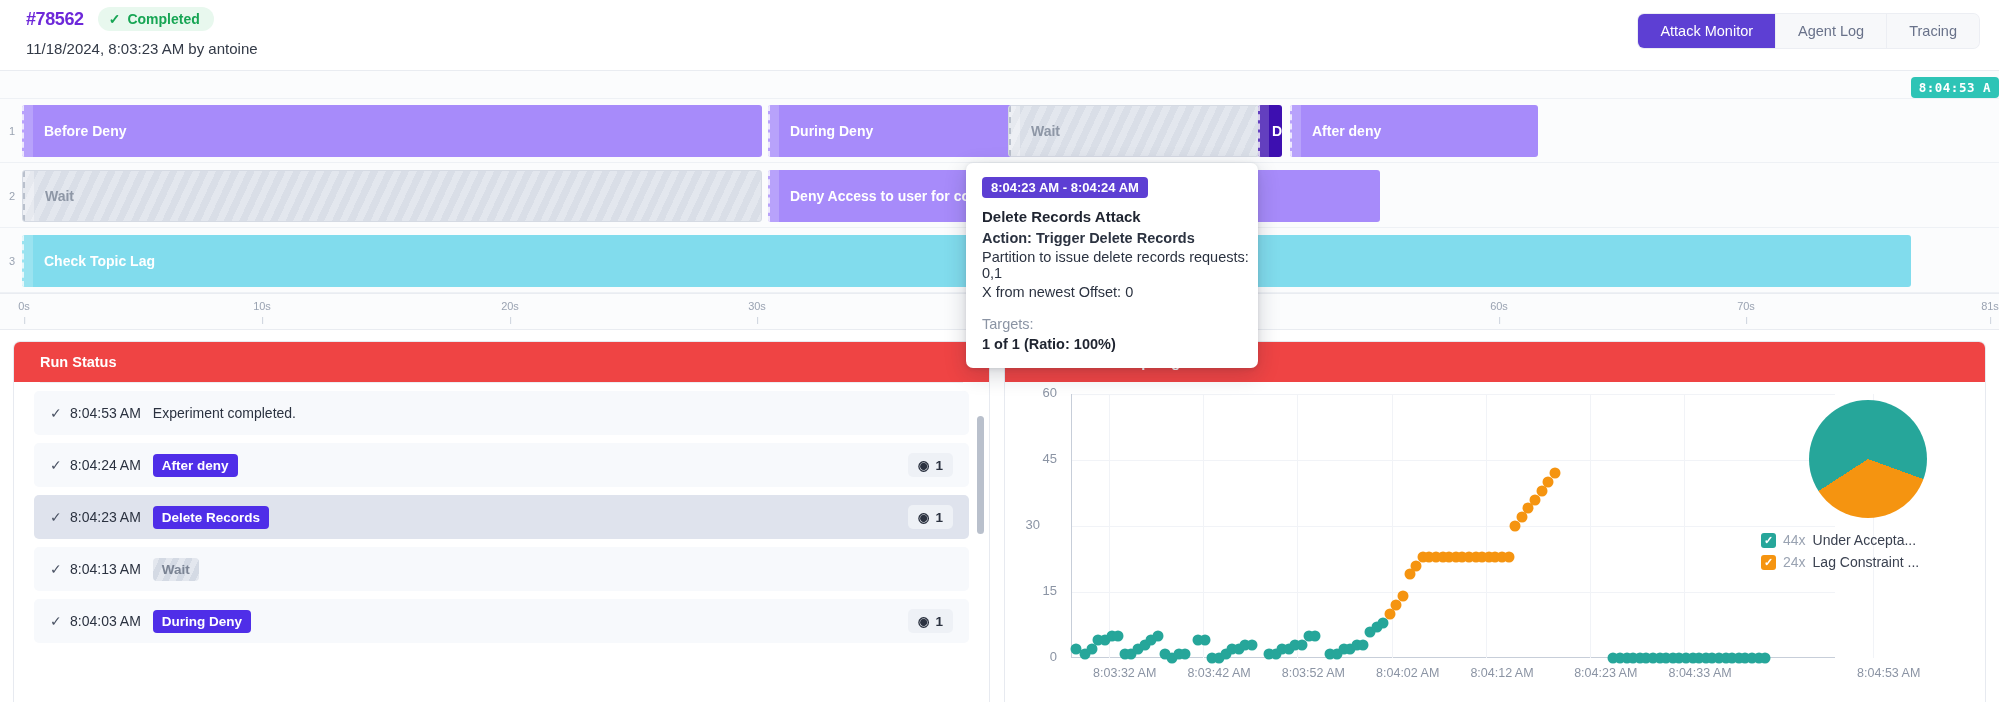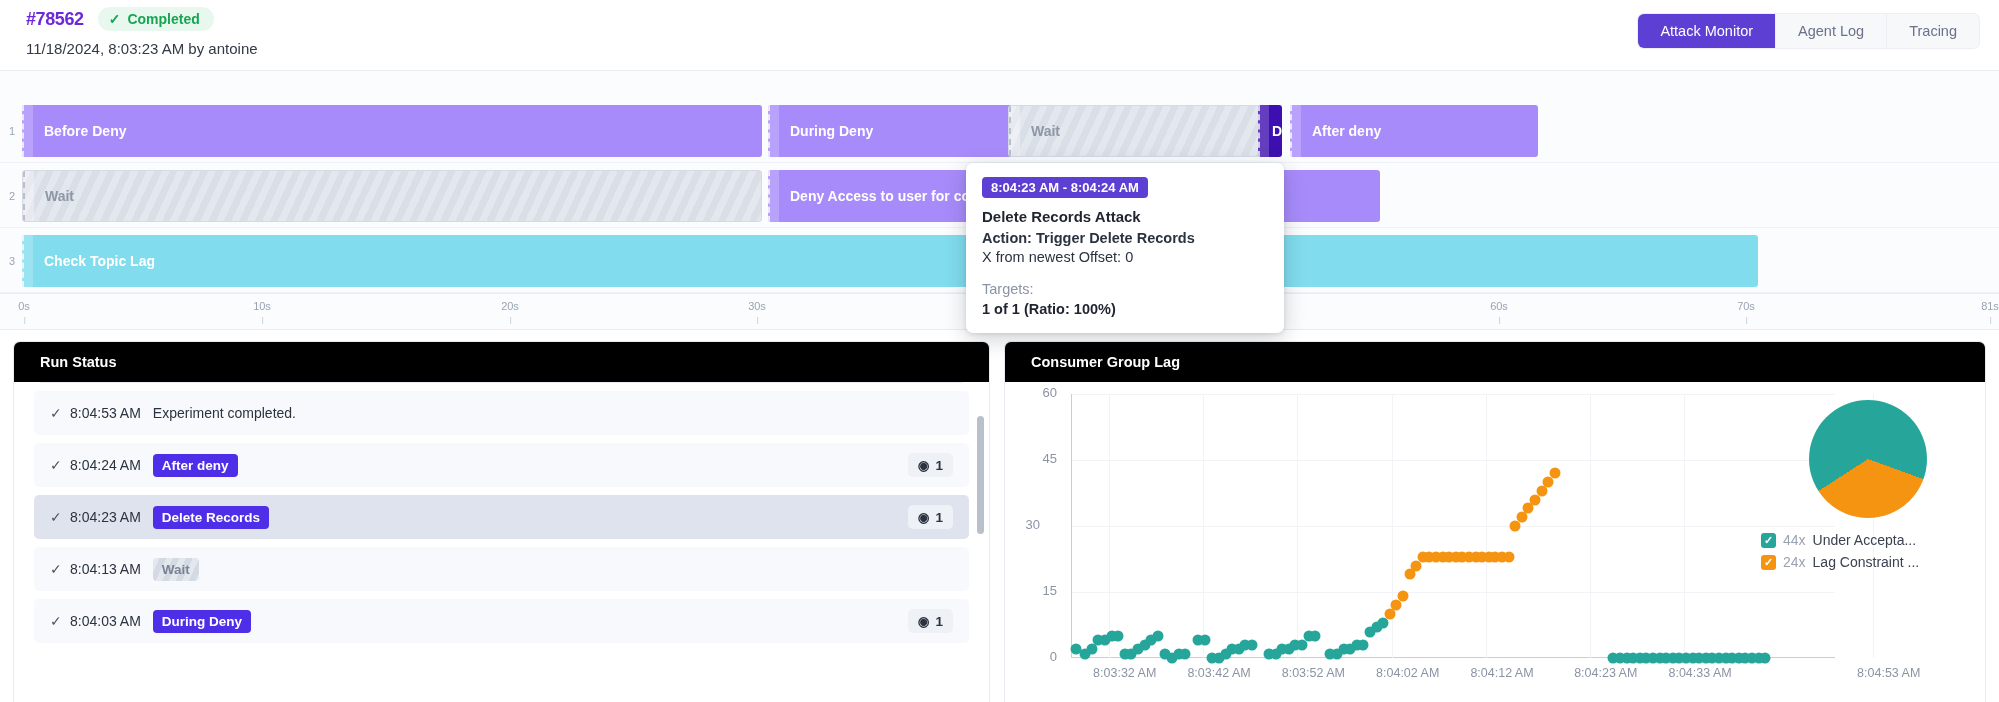--- a/index.html
+++ b/index.html
@@ -82,21 +82,21 @@
     color: #8e97a6; border: 1px solid #d5dae3;
   }
   .bar.wait::before { border-left: 2px dashed #b9c0cc; background: rgba(255,255,255,.35); }
 
   .ruler { position: absolute; left: 0; top: 222px; width: 1999px; height: 38px; border-top: 1px solid #e9ecf1;}
   .tick { position: absolute; top: 6px; font-size: 11px; color: #9aa3b2; transform: translateX(-50%); }
   .tick i { display: block; position: absolute; left: 50%; top: 17px; width: 1px; height: 7px; background: #ccd3dd; }
 
   
   .tooltip {
-    position: absolute; left: 966px; top: 163px; width: 318px;
+    position: absolute; left: 966px; top: 163px; width: 292px;
     background: #ffffff; border-radius: 7px;
     box-shadow: 0 6px 22px rgba(24,32,48,.20), 0 1px 4px rgba(24,32,48,.12);
     padding: 14px 4px 16px 16px; z-index: 40;
   }
   .tt-time {
     display: inline-block; background: #5d3fd3; color: #fff;
     font-size: 13px; font-weight: bold; padding: 3px 9px; border-radius: 4px;
     margin-bottom: 10px;
   }
   .tt-title { font-size: 15px; font-weight: bold; color: #1f2430; margin-bottom: 5px; }
@@ -108,21 +108,21 @@
   
   .panel {
     position: absolute; top: 342px; height: 360px;
     background: #ffffff; border-radius: 6px 6px 0 0;
     box-shadow: 0 0 0 1px #e7eaf0;
     overflow: hidden;
   }
   .panel.left  { left: 14px;  width: 975px; }
   .panel.right { left: 1005px; width: 980px; }
   .panel-head {
-    height: 40px; background: #000000; color: #ffffff;
+    height: 40px; background: #ef4444; color: #ffffff;
     display: flex; align-items: center; padding-left: 26px;
     font-size: 14.5px; font-weight: bold;
   }
 
   
   .rs-body { position: relative; height: 320px; }
   .rs-empty { text-align: center; font-size: 15px; color: #8b94a4; padding: 24px 0 26px 0; }
   .rs-sep { height: 1px; background: #eceef3; margin: 0 26px; }
   .rs-list { padding: 8px 20px 0 20px; }
   .rs-item {
@@ -188,56 +188,60 @@
   <div class="run-sub">11/18/2024, 8:03:23 AM by antoine</div>
 
   <div class="tabs">
     <div class="tab active">Attack Monitor</div>
     <div class="tab">Agent Log</div>
     <div class="tab">Tracing</div>
   </div>
 </div>
 
 <div class="timeline">
+  <div class="tl-topbar">
+    <div class="now-badge">8:04:53 A</div>
+  </div>
 
   <div class="tl-row r1">
     <span class="row-num">1</span>
     <div class="bar purple" style="left:22px;width:740px">Before Deny</div>
     <div class="bar purple" style="left:768px;width:250px">During Deny</div>
     <div class="bar wait" style="left:1008px;width:252px">Wait</div>
     <div class="bar deep" style="left:1258px;width:24px;padding-left:14px">D</div>
     <div class="bar purple" style="left:1290px;width:248px">After deny</div>
   </div>
 
   <div class="tl-row r2">
     <span class="row-num">2</span>
     <div class="bar wait" style="left:22px;width:740px">Wait</div>
     <div class="bar purple" style="left:768px;width:612px">Deny Access to user for consu</div>
   </div>
 
   <div class="tl-row r3">
     <span class="row-num">3</span>
-    <div class="bar cyan" style="left:22px;width:1736px">Check Topic Lag</div>
+    <div class="bar cyan" style="left:22px;width:1889px">Check Topic Lag</div>
   </div>
 
   <div class="ruler">
     <span class="tick" style="left:24px"><span>0s</span><i></i></span>
     <span class="tick" style="left:262px"><span>10s</span><i></i></span>
     <span class="tick" style="left:510px"><span>20s</span><i></i></span>
     <span class="tick" style="left:757px"><span>30s</span><i></i></span>
     <span class="tick" style="left:1499px"><span>60s</span><i></i></span>
     <span class="tick" style="left:1746px"><span>70s</span><i></i></span>
     <span class="tick" style="left:1990px"><span>81s</span><i></i></span>
   </div>
 </div>
 
 <div class="tooltip">
   <div class="tt-time">8:04:23 AM - 8:04:24 AM</div>
   <div class="tt-title">Delete Records Attack</div>
   <div class="tt-line b">Action: Trigger Delete Records</div>
+  <div class="tt-line">Partition to issue delete records requests: 0,1</div>
   <div class="tt-line">X from newest Offset: 0</div>
   <div class="tt-targets-label">Targets:</div>
   <div class="tt-targets-val">1 of 1 (Ratio: 100%)</div>
 </div>
 
 <div class="panel left">
   <div class="panel-head">Run Status</div>
   <div class="rs-body">
     <div class="rs-sep"></div>
     <div class="rs-list">

